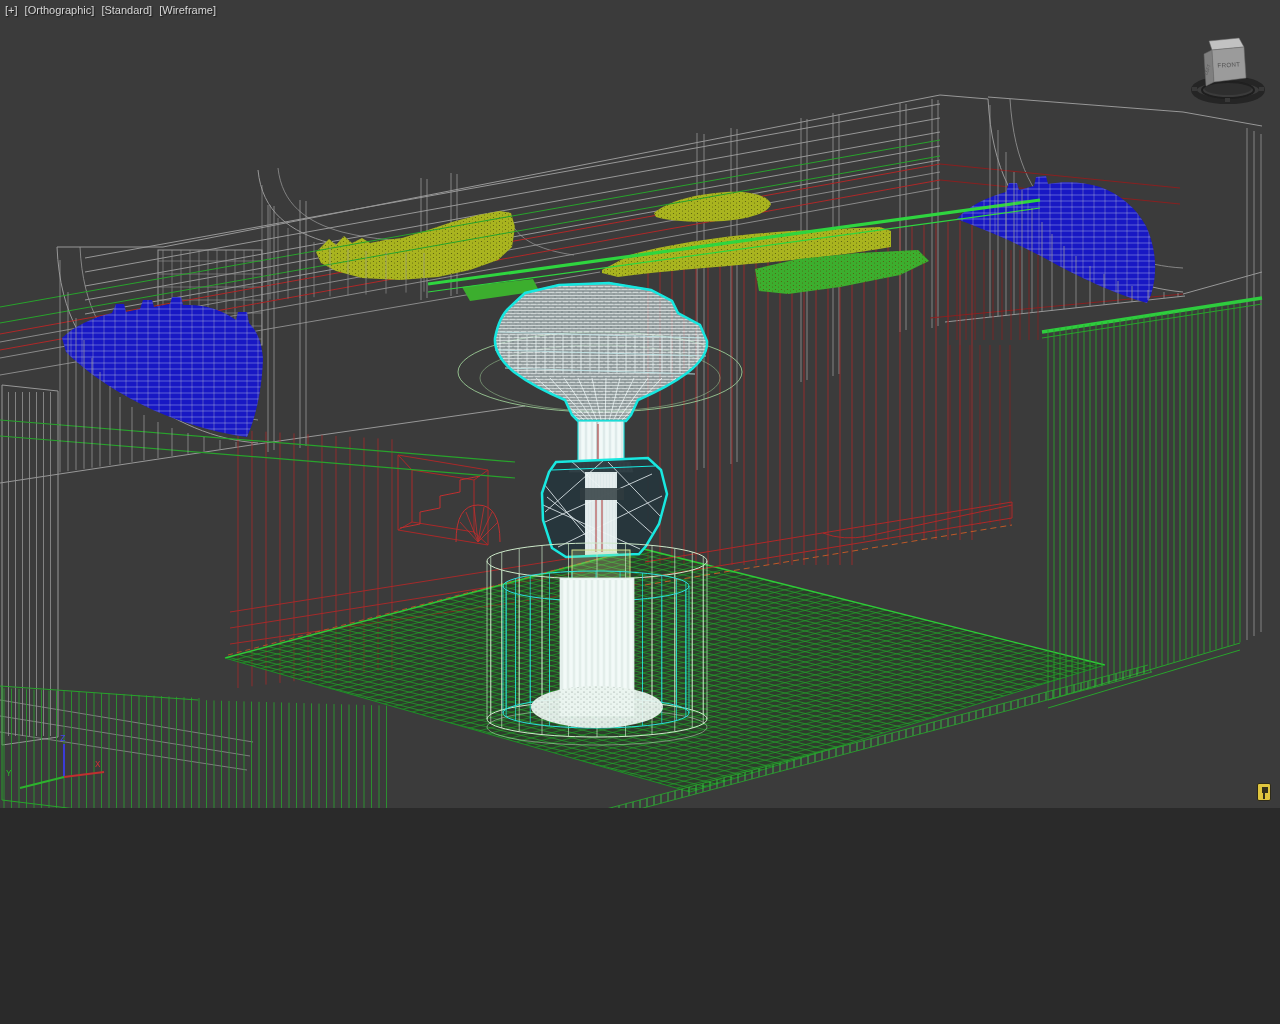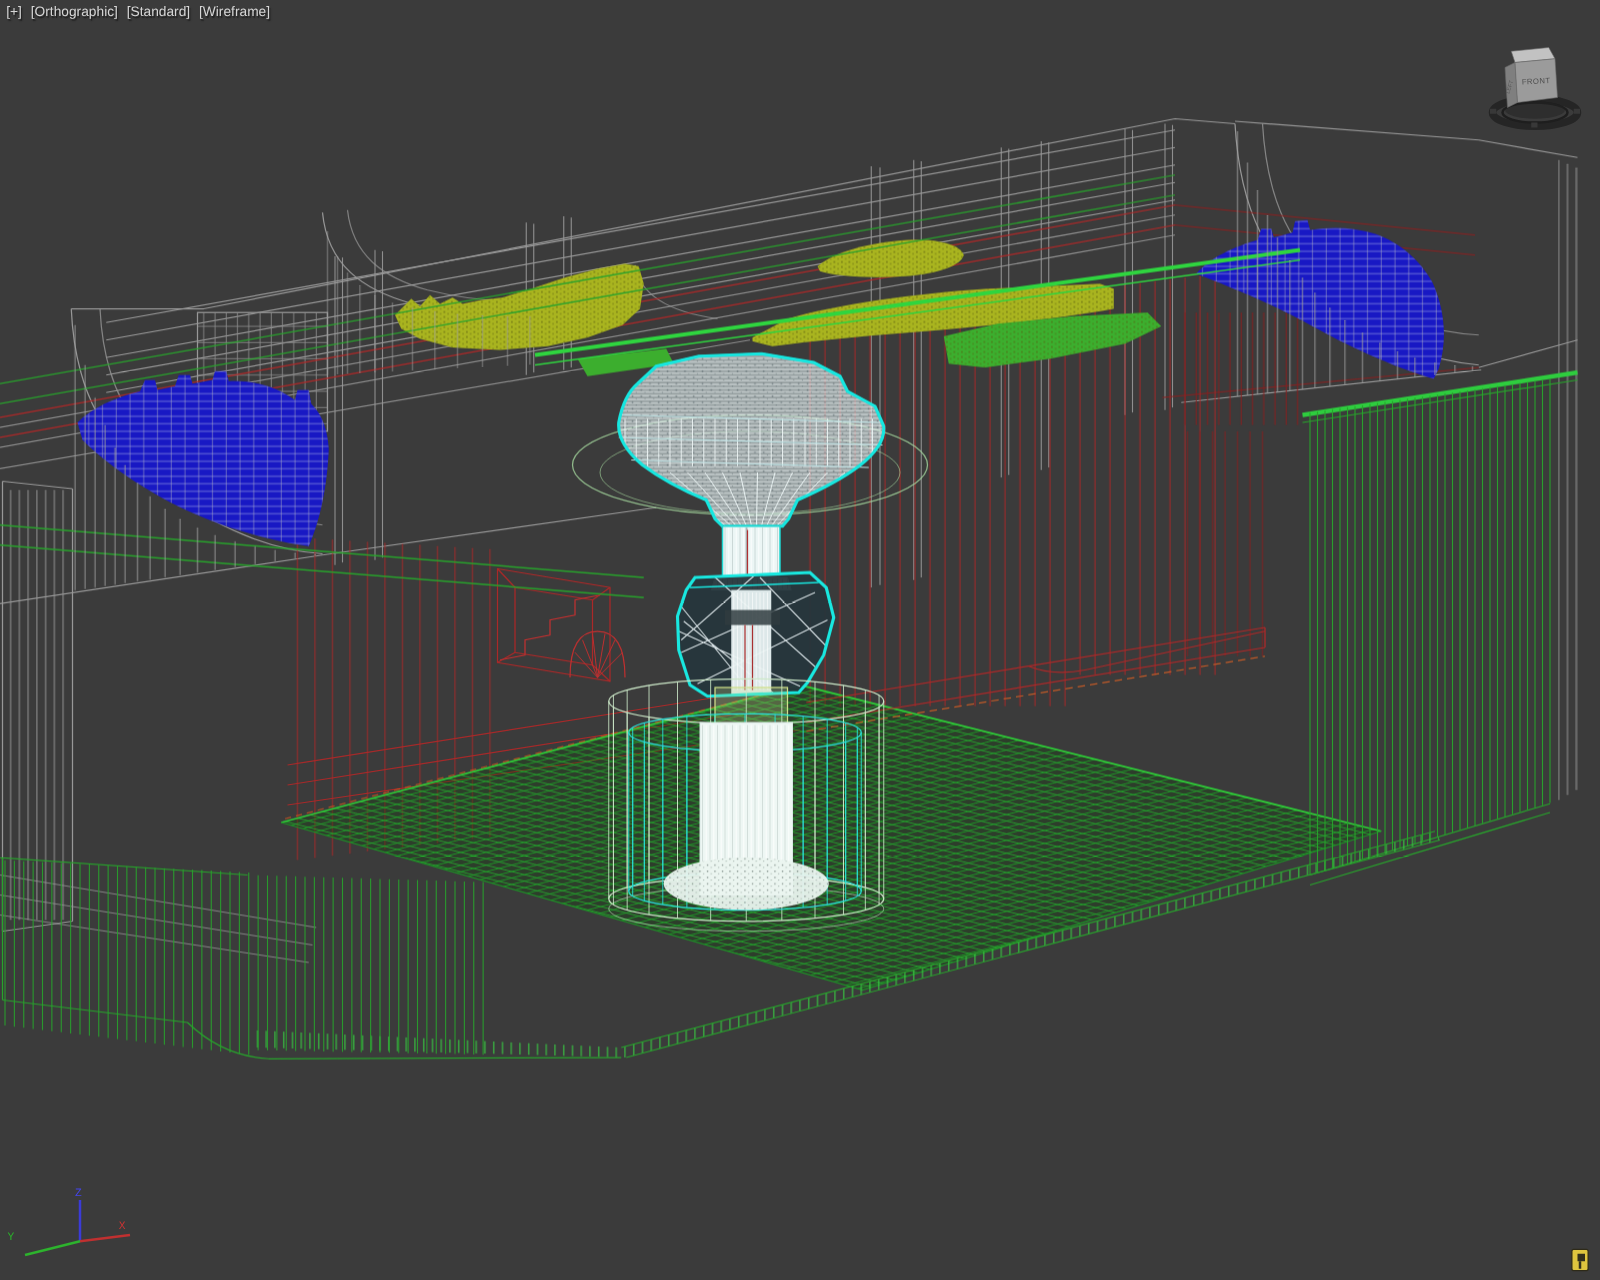--- a/index.html
+++ b/index.html
@@ -1,17 +1,17 @@
 <!DOCTYPE html>
 <html><head>
 <meta charset="utf-8">
 <style>
   html,body{margin:0;padding:0;background:#2a2a2a;}
   .viewport{
-    position:relative;width:1280px;height:1024px;overflow:hidden;
+    position:relative;width:1280px;height:808px;overflow:hidden;
     background:#3b3b3b;font-family:"Liberation Sans",sans-serif;
   }
   .scene-svg{position:absolute;left:0;top:0;width:1280px;height:1024px;}
   .vp-label{
     position:absolute;left:5px;top:4px;z-index:20;
     font-size:11px;color:#d6d6d6;text-shadow:1px 1px 1px #1c1c1c;
     -webkit-user-select:none;user-select:none;white-space:nowrap;
   }
   .vp-label span{margin-right:4px;cursor:default;}
   .viewcube-wrap{position:absolute;right:8px;top:34px;z-index:20;width:88px;height:72px;}

